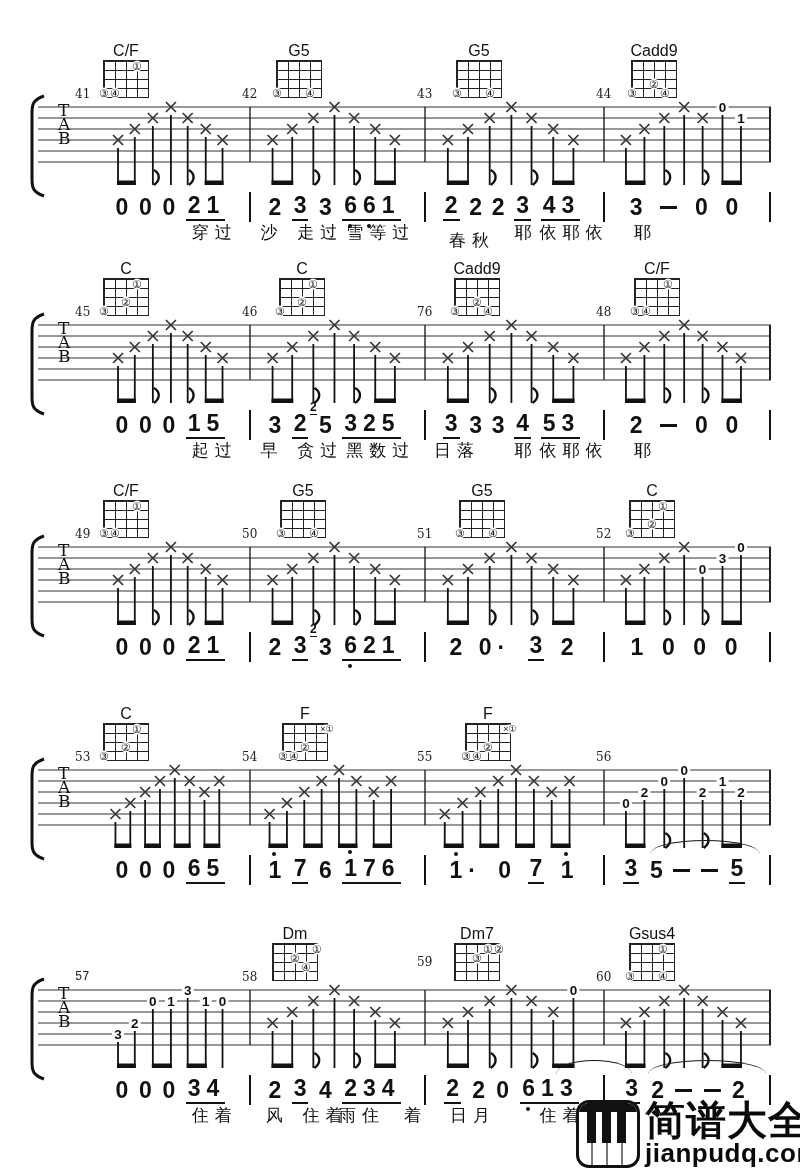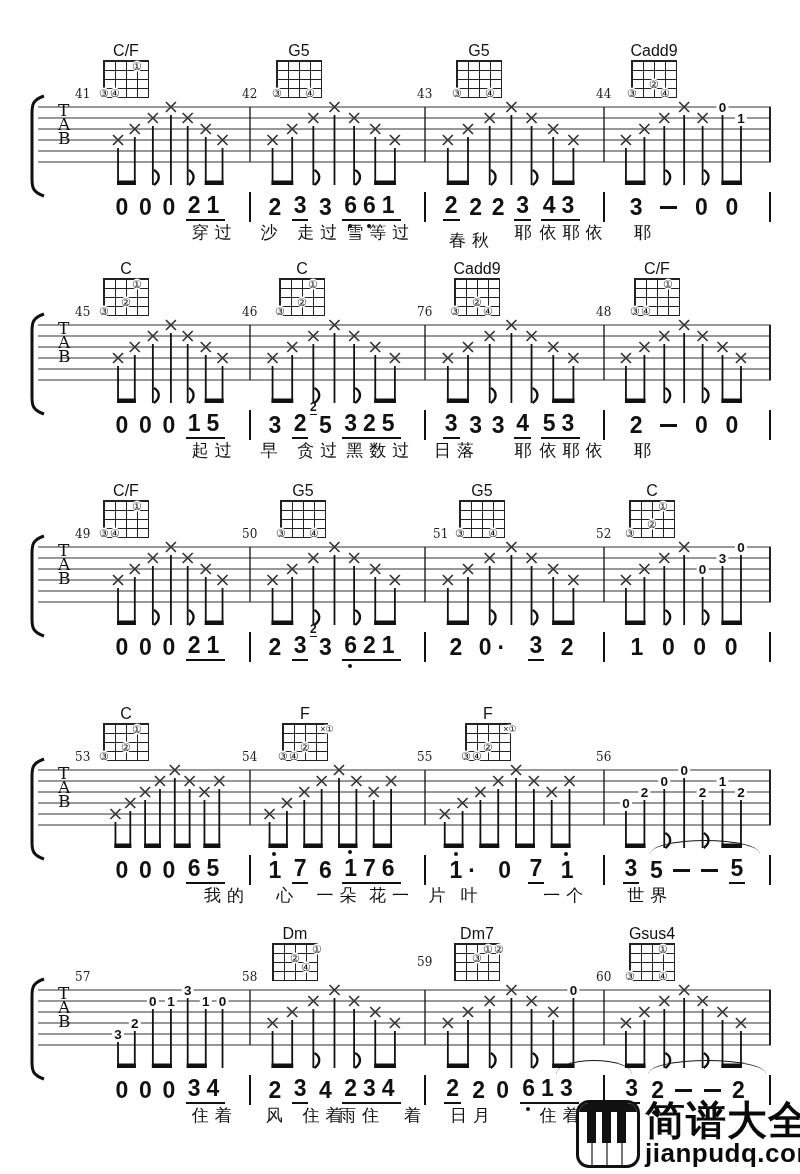--- a/index.html
+++ b/index.html
@@ -399,21 +399,21 @@
           </div>
         </div>
         <span class="mnum" style="left: 242px; top: 44px;">50</span>
         <div class="chord" style="left: 454px; top: 0px;">
           <div class="clabel">G5</div>
           <div class="cgrid">
             <span class="cdot" style="left: 0px; top: 31.5px;">③</span>
             <span class="cdot" style="left: 33px; top: 31.5px;">④</span>
           </div>
         </div>
-        <span class="mnum" style="left: 417px; top: 44px; margin-left: 16px;">51</span>
+        <span class="mnum" style="left: 417px; top: 44px;">51</span>
         <div class="chord" style="left: 624px; top: 0px;">
           <div class="clabel">C</div>
           <div class="cgrid">
             <span class="cdot" style="left: 33px; top: 4.5px;">①</span>
             <span class="cdot" style="left: 22px; top: 22.5px;">②</span>
             <span class="cdot" style="left: 0px; top: 31.5px;">③</span>
           </div>
         </div>
         <span class="mnum" style="left: 596px; top: 44px;">52</span>
         <svg width="800" height="112" class="staff-svg">
@@ -695,33 +695,23 @@
           <div class="ncell" style="left: 604px; width: 166px;">
             <span class="ntok u">3</span>
             <span class="ntok">5</span>
             <span class="ndash"></span>
             <span class="ndash"></span>
             <span class="ntok u">5</span>
             <span class="nbar"></span>
           </div>
           <div class="arc" style="left: 650px; width: 110px; top: -12px;"></div>
         </div>
-        <div class="lyrrow">
-          <span class="lyr" style="left: 204.1px;">我的</span>
-          <span class="lyr" style="left: 276.25px;">心</span>
-          <span class="lyr" style="left: 316.5px;">一朵</span>
-          <span class="lyr" style="left: 369px;">花一</span>
-          <span class="lyr" style="left: 428.58px;">片</span>
-          <span class="lyr" style="left: 460.8px;">叶</span>
-          <span class="lyr" style="left: 543.14px;">一个</span>
-          <span class="lyr" style="left: 627.24px;">世界</span>
-        </div>
       </div>
       <div class="system" style="top: 926px;">
-        <span class="mnum" style="left: 75px; top: 44px;">57</span>
+        <span class="mnum" style="left: 75px; top: 44px; font-family: Liberation Mono, monospace;">57</span>
         <div class="chord" style="left: 267px; top: 0px;">
           <div class="clabel">Dm</div>
           <div class="cgrid">
             <span class="cdot" style="left: 44px; top: 4.5px;">①</span>
             <span class="cdot" style="left: 22px; top: 13.5px;">②</span>
             <span class="cdot" style="left: 33px; top: 22.5px;">④</span>
           </div>
         </div>
         <span class="mnum" style="left: 242px; top: 44px;">58</span>
         <div class="chord" style="left: 449px; top: 0px;">

